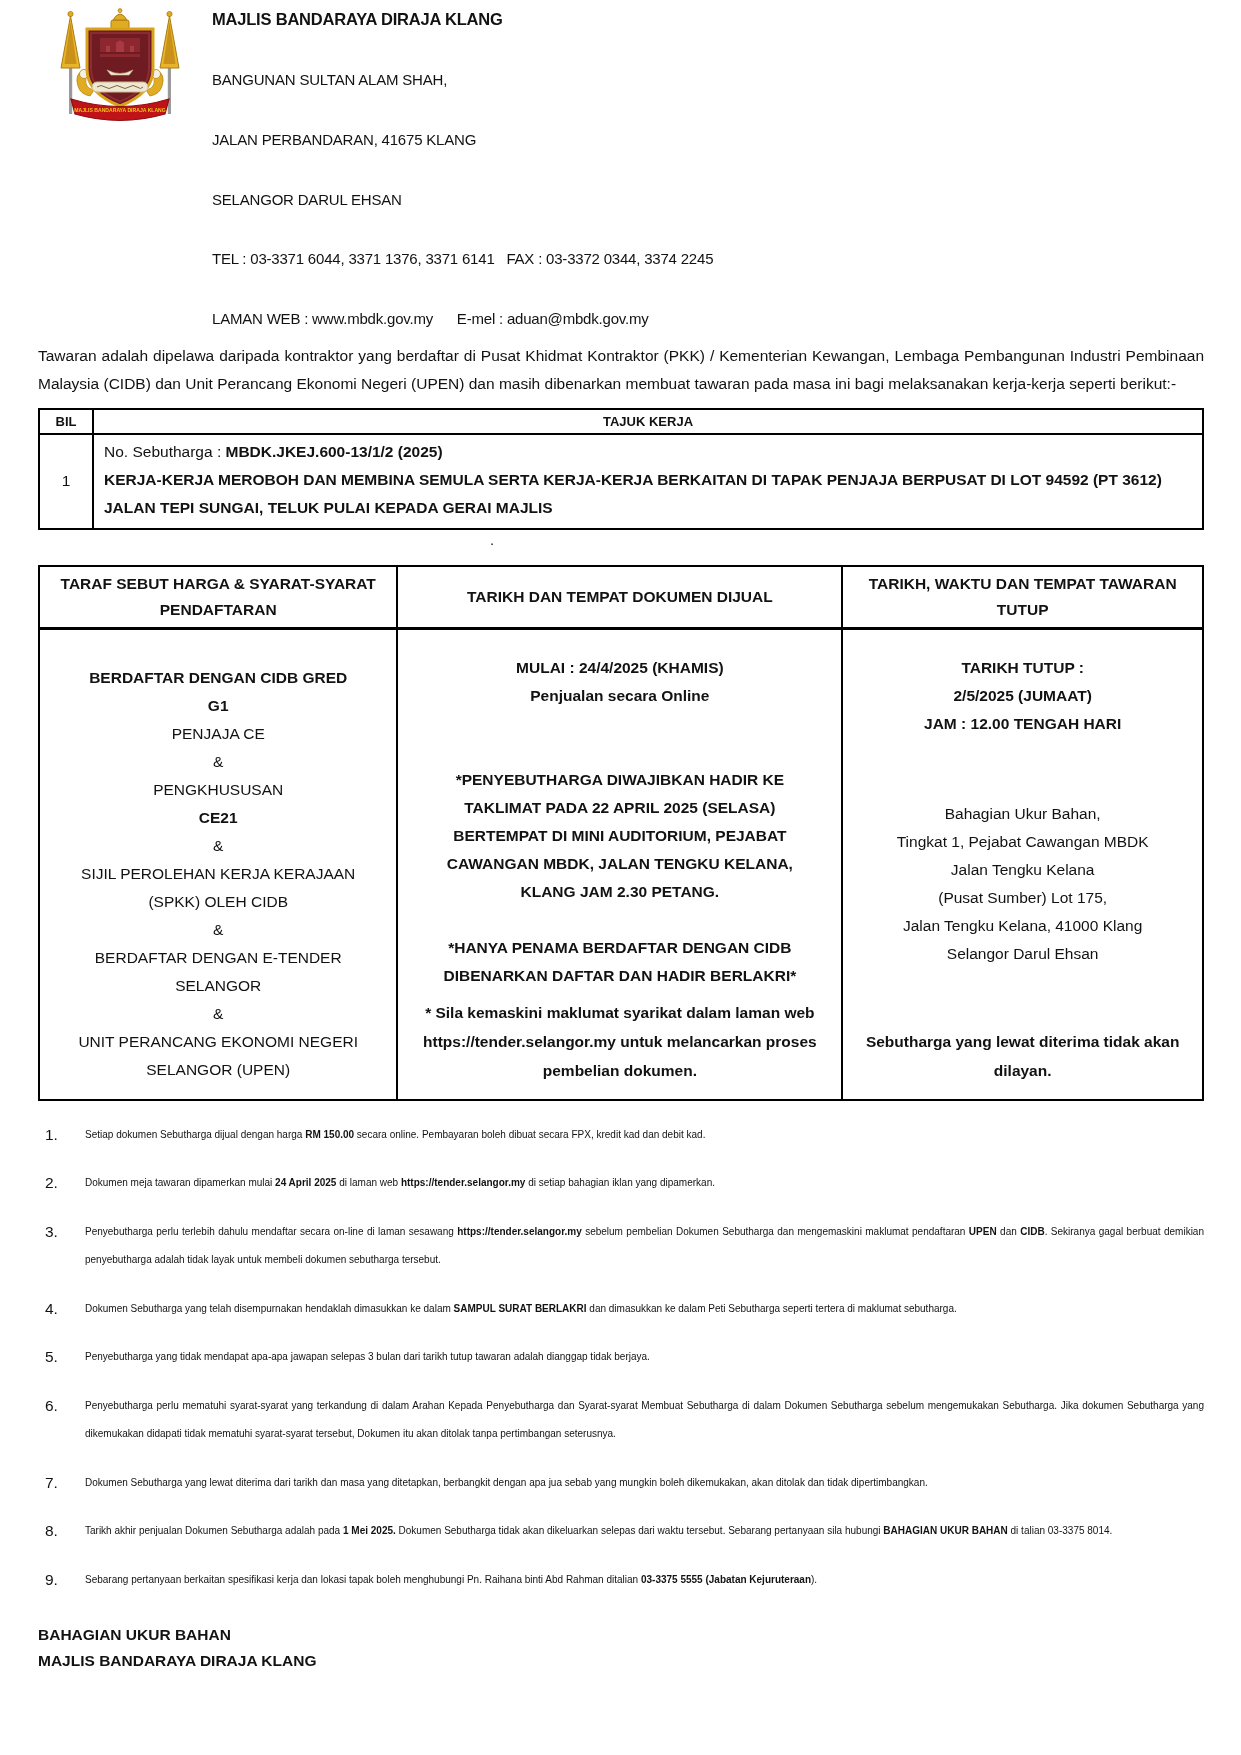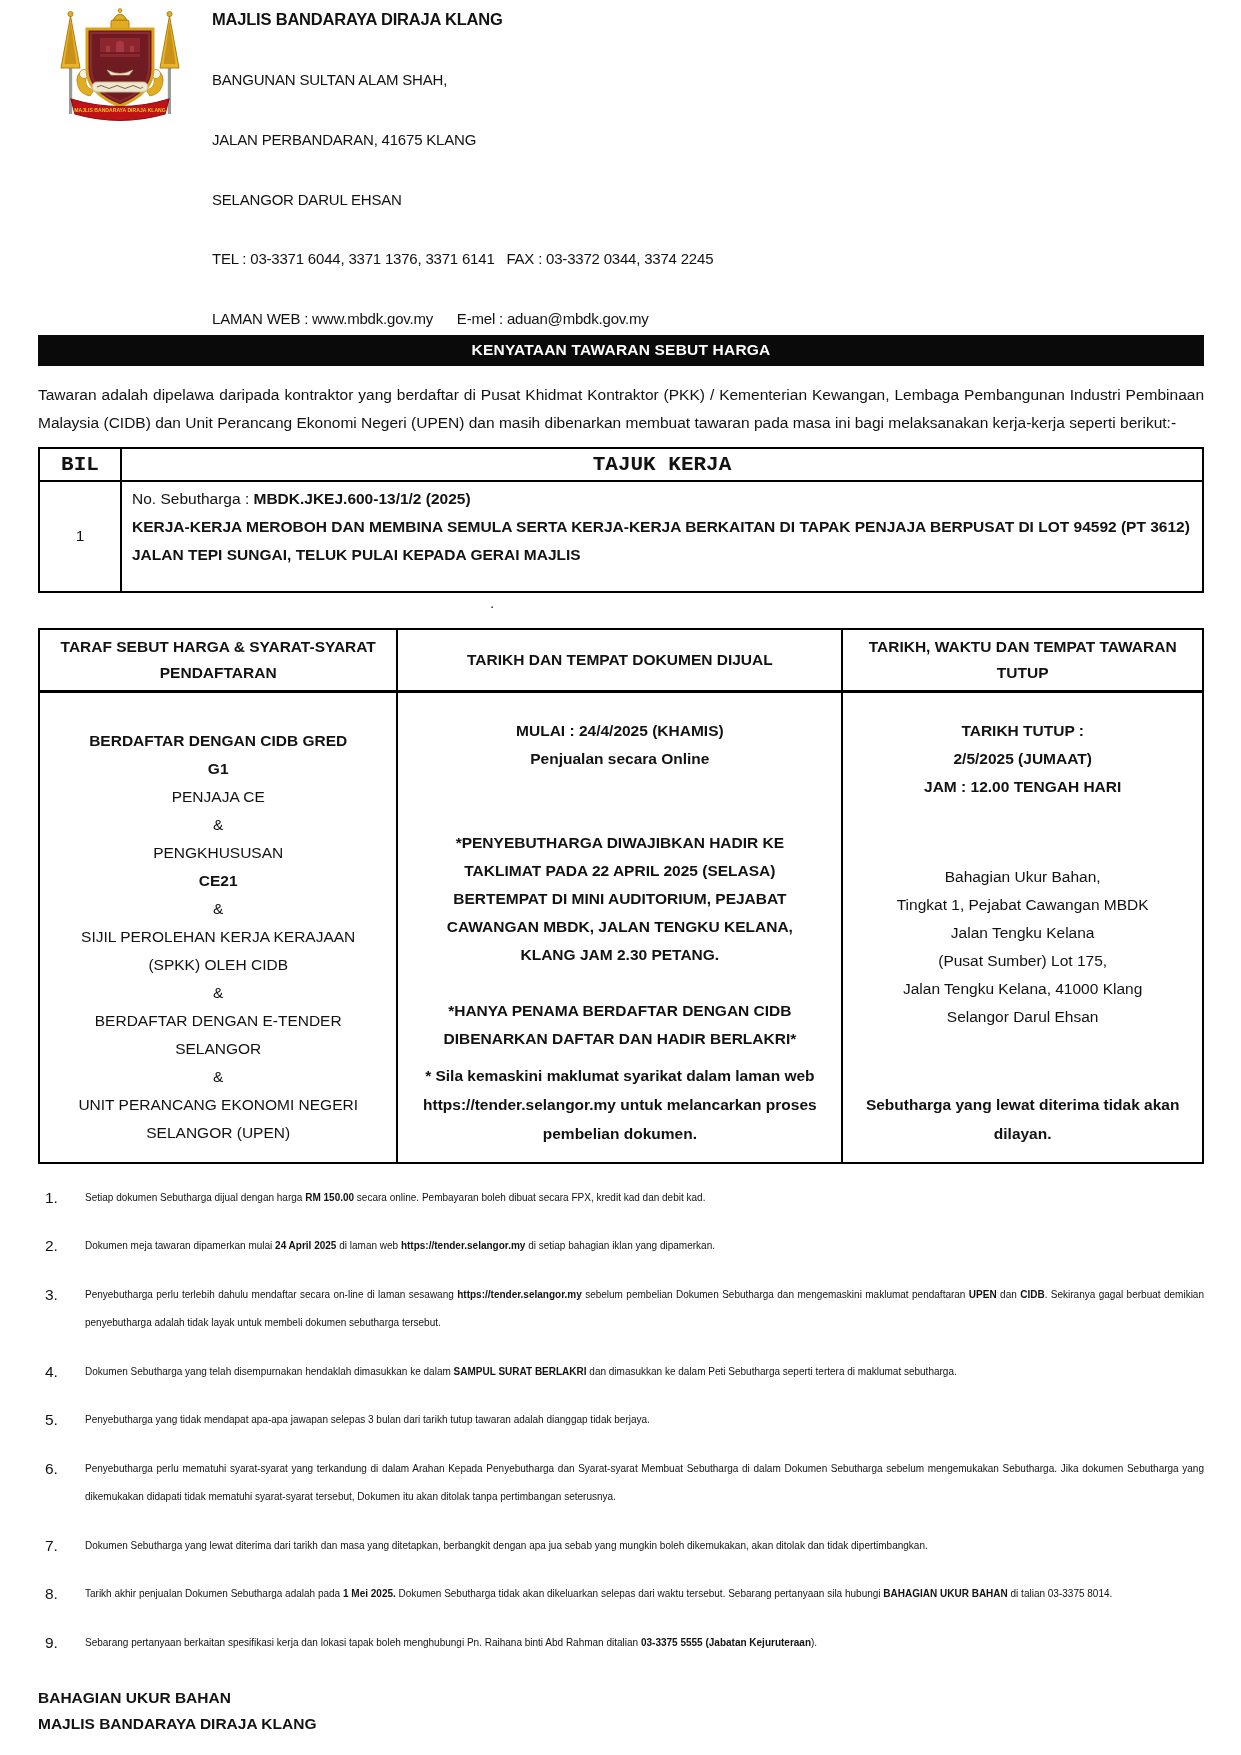--- a/index.html
+++ b/index.html
@@ -16,24 +16,24 @@
   .hdr-text .org{font-weight:bold;font-size:16.5px;line-height:18px;margin-bottom:1px;}
   .hdr-text .ln{white-space:pre;margin-top:44px;}
   
   .banner{background:#0a0a0a;color:#ffffff;text-align:center;font-weight:bold;
     font-size:15.5px;letter-spacing:.2px;padding:6px 0 7px;margin-top:8px;}
   
   .intro{font-size:15.5px;line-height:28px;text-align:justify;margin:15px 0 10px;}
   
   table{border-collapse:collapse;width:100%;table-layout:fixed;}
   .work-table th,.work-table td{border:2px solid #000;}
-  .work-table th{font-size:21px;font-weight:bold;padding:4px 18px;background:#fff;font-family:Liberation Mono, monospace;}
+  .work-table th{font-size:13px;font-weight:bold;padding:4px 4px;background:#fff;}
   .work-table .bil-col{width:44px;}
   .work-table td.bil-cell{text-align:center;vertical-align:middle;font-size:15.5px;}
-  .work-table td.work-cell{padding:3px 10px 22px;font-size:15.5px;line-height:28px;text-align:left;}
+  .work-table td.work-cell{padding:3px 10px 6px;font-size:15.5px;line-height:28px;text-align:left;}
   .work-title{font-weight:bold;}
   .dot-sep{font-size:15px;line-height:12px;height:14px;padding-left:452px;margin:4px 0 2px;}
   .info-table{margin-top:17px;}
   .info-table th{border:2px solid #000;border-bottom:3px solid #000;font-size:15.5px;
     font-weight:bold;line-height:26px;padding:4px 6px;vertical-align:middle;background:#fff;}
   .info-table td{border:2px solid #000;vertical-align:top;text-align:center;
     font-size:15.5px;line-height:28px;height:400px;padding:0;}
   .col-1{width:30.7%;} .col-2{width:38.4%;} .col-3{width:30.9%;}
   .cell{box-sizing:border-box;height:100%;display:flex;flex-direction:column;
     padding:24px 12px 14px;}
@@ -96,23 +96,20 @@
       <div>
           <div class="ln">BANGUNAN SULTAN ALAM SHAH,</div>
           <div class="ln">JALAN PERBANDARAN, 41675 KLANG</div>
           <div class="ln">SELANGOR DARUL EHSAN</div>
           <div class="ln">TEL : 03-3371 6044, 3371 1376, 3371 6141   FAX : 03-3372 0344, 3374 2245</div>
           <div class="ln">LAMAN WEB : www.mbdk.gov.my      E-mel : aduan@mbdk.gov.my</div>
         </div>
     </div>
   </div>
 
-  <div class="banner">
-    <span>KENYATAAN TAWARAN SEBUT HARGA</span>
-  </div>
 
   <p class="intro">Tawaran adalah dipelawa daripada kontraktor yang berdaftar di Pusat Khidmat Kontraktor (PKK) / Kementerian Kewangan, Lembaga Pembangunan Industri Pembinaan Malaysia (CIDB) dan Unit Perancang Ekonomi Negeri (UPEN) dan masih dibenarkan membuat tawaran pada masa ini bagi melaksanakan kerja-kerja seperti berikut:-</p>
 
   <table class="work-table">
     <thead>
       <tr>
         <th class="bil-col">BIL</th>
         <th>TAJUK KERJA</th>
       </tr>
     </thead>

